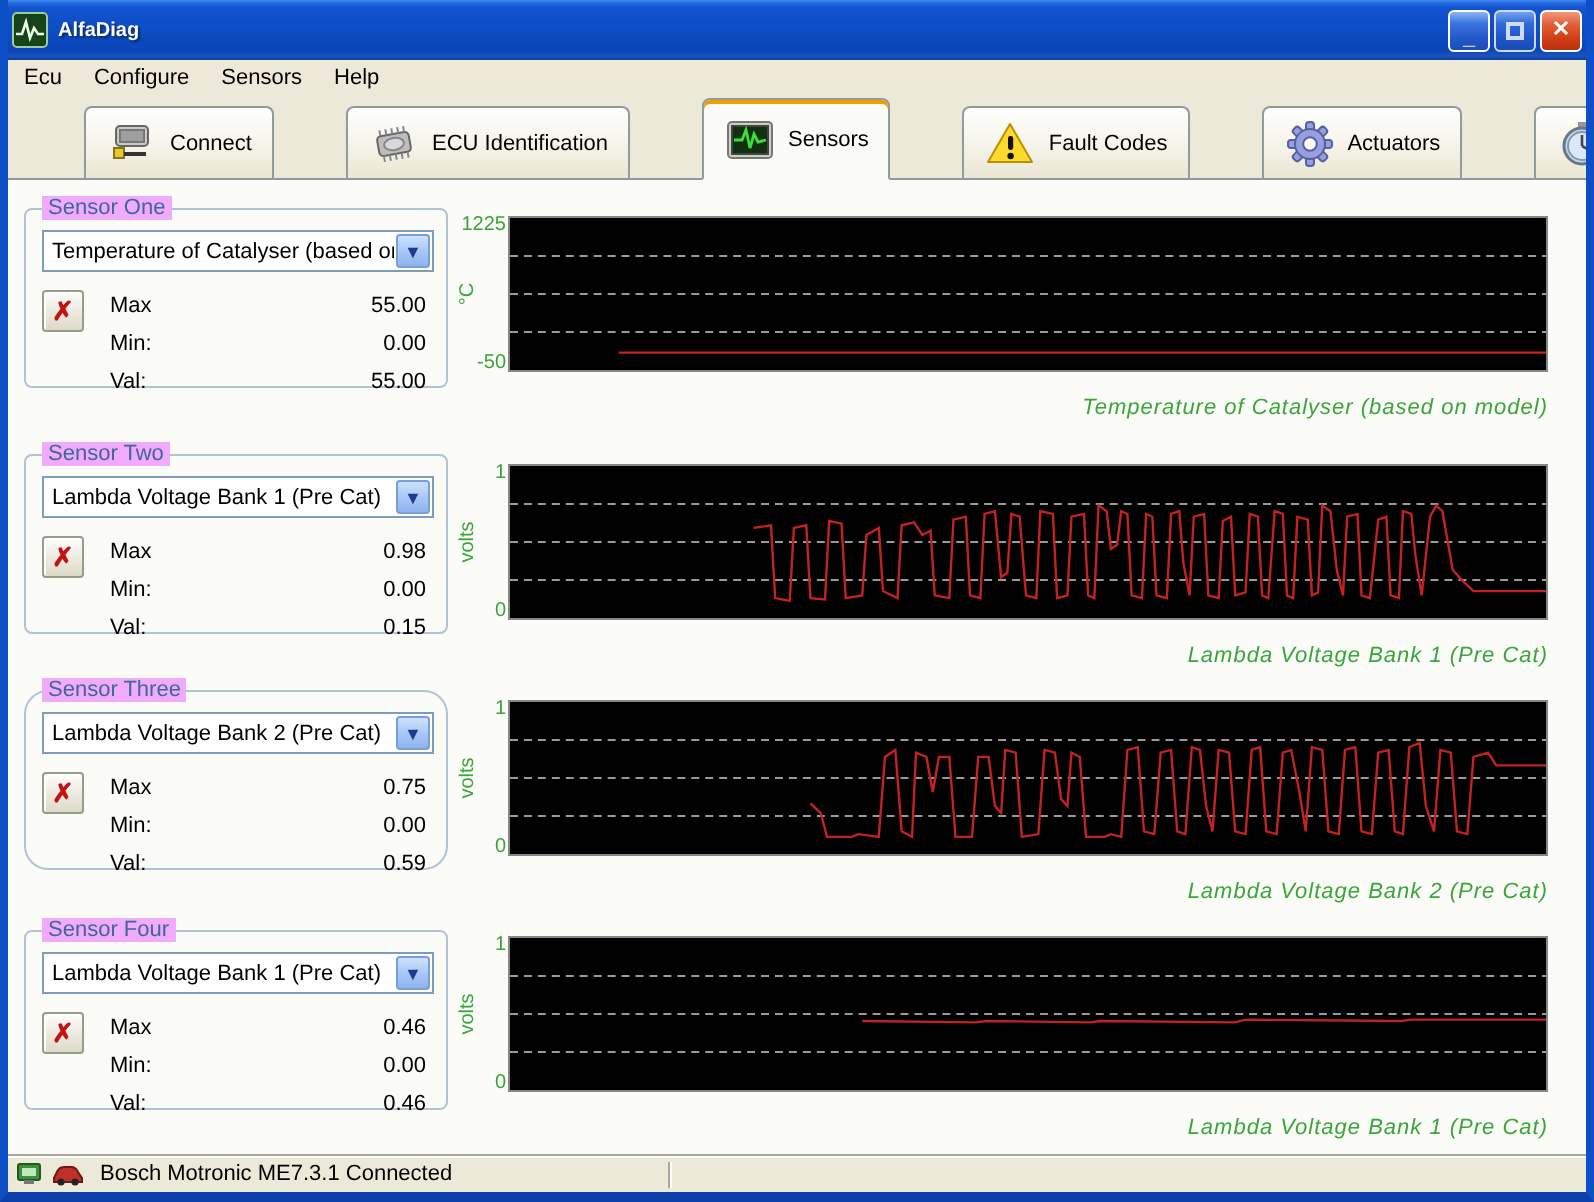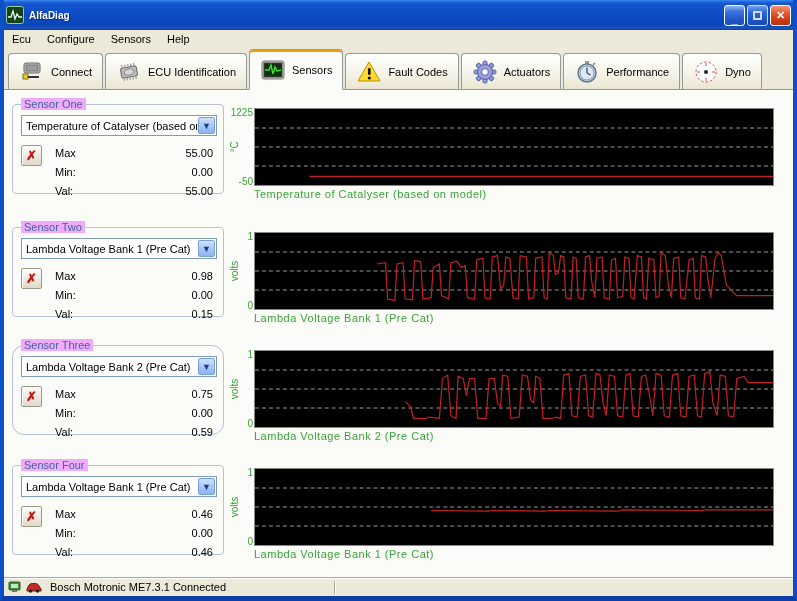--- a/index.html
+++ b/index.html
@@ -28,21 +28,21 @@
   
   .menubar { position:absolute; left:0; top:30px; width:789px; height:18px; background:#ECE9D8;
     display:flex; align-items:center; }
   .menu-item { padding:2px 8px; cursor:default; }
 
   
   .tabstrip { position:absolute; left:0; top:48px; width:789px; height:42px; background:#ECE9D8;
     border-bottom:1px solid #919B9C; display:flex; align-items:flex-end; padding-left:4px; }
   .tab { height:36px; display:flex; align-items:center; gap:6px; padding:0 10px;
     border:1px solid #919B9C; border-bottom:none; border-radius:4px 4px 0 0; margin-right:2px;
-    background:linear-gradient(180deg,#FFFFFF 0%,#F4F2E6 60%,#EAE6D2 100%); cursor:default; white-space:nowrap; }
+    background:linear-gradient(180deg,#FFFFFF 0%,#F4F2E6 60%,#EAE6D2 100%); cursor:default; white-space:nowrap;margin-left:34px; }
   .tab.active { height:41px; background:#FBFBF8; position:relative; z-index:2; margin-bottom:-1px;
     border-bottom:1px solid #FBFBF8; box-shadow:inset 0 2px 0 #F0A000; }
   .tab svg { flex:0 0 auto; }
 
   
   .content { position:absolute; left:0; top:90px; width:789px; height:488px; background:#FBFBF8; }
 
   
   .groupbox { position:absolute; left:8px; width:212px; height:90px;
     border:1px solid #B3C2D5; border-radius:4px; }
@@ -68,22 +68,22 @@
   .plot { position:relative; margin-left:26px; width:520px; height:78px; background:#000000;
     border:1px solid #878787; }
   .plot svg { display:block; width:100%; height:100%; }
   .grid { stroke:#9A9A9A; stroke-width:1; stroke-dasharray:4 3; }
   .trace { fill:none; stroke:#C42222; stroke-width:1.2; }
   .ylab { position:absolute; width:24px; text-align:right; color:#3AA53A; font-size:10px; }
   .ylab.top { top:-2px; left:-26px; }
   .ylab.bot { bottom:-2px; left:-26px; }
   .yunit { position:absolute; left:-21px; top:50%; transform:translate(-50%,-50%) rotate(-90deg);
     transform-origin:center; color:#3AA53A; font-size:10px; white-space:nowrap; }
-  .caption { margin-left:26px; width:520px; text-align:left; color:#3AA53A; margin-top:2px;
-    letter-spacing:.5px; }
+  .caption { margin-left:26px; width:520px; text-align:right; color:#3AA53A; margin-top:12px;
+    letter-spacing:.5px;font-style:italic; }
 
   
   .statusbar { position:absolute; left:0; bottom:0; width:789px; height:19px; background:#ECE9D8;
     border-top:1px solid #ACA899; box-shadow:inset 0 1px 0 #fff;
     display:flex; align-items:center; padding-left:4px; }
   .statusbar .sicon { margin-right:4px; display:flex; }
   .status-text { margin-left:4px; }
   .status-sep { position:absolute; left:330px; top:3px; bottom:2px; width:2px;
     border-left:1px solid #ACA899; border-right:1px solid #fff; }
 </style>

